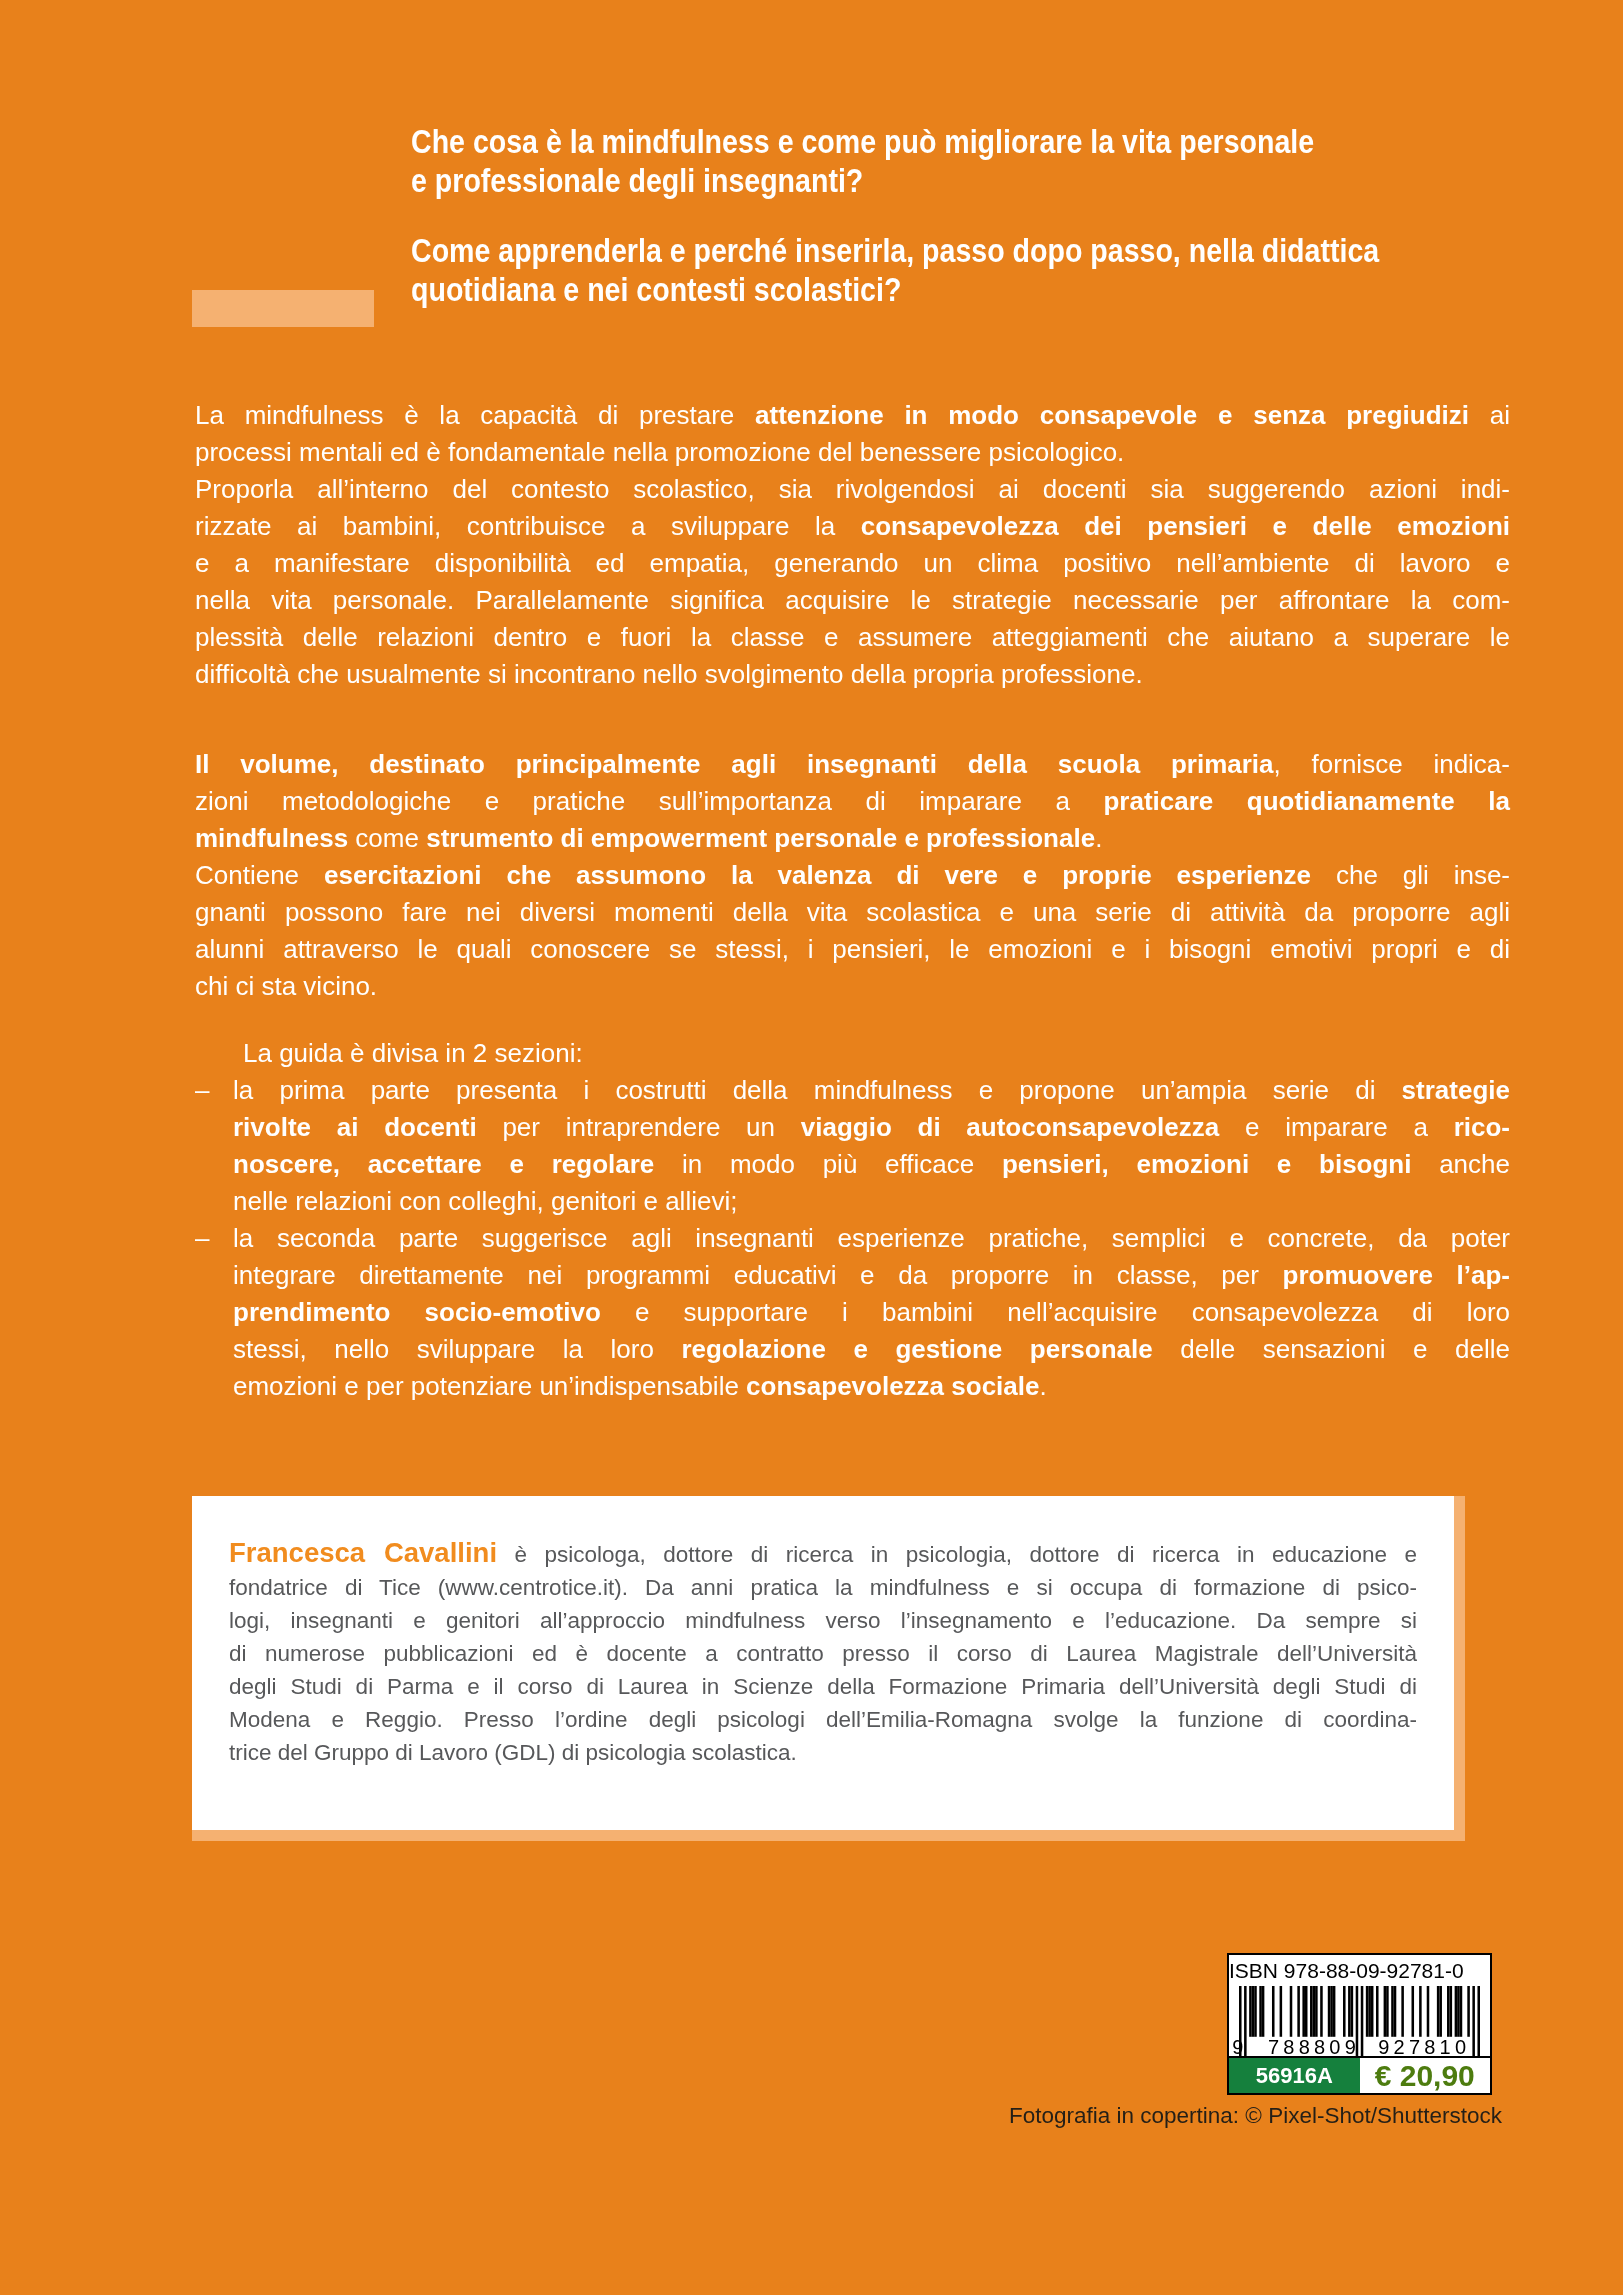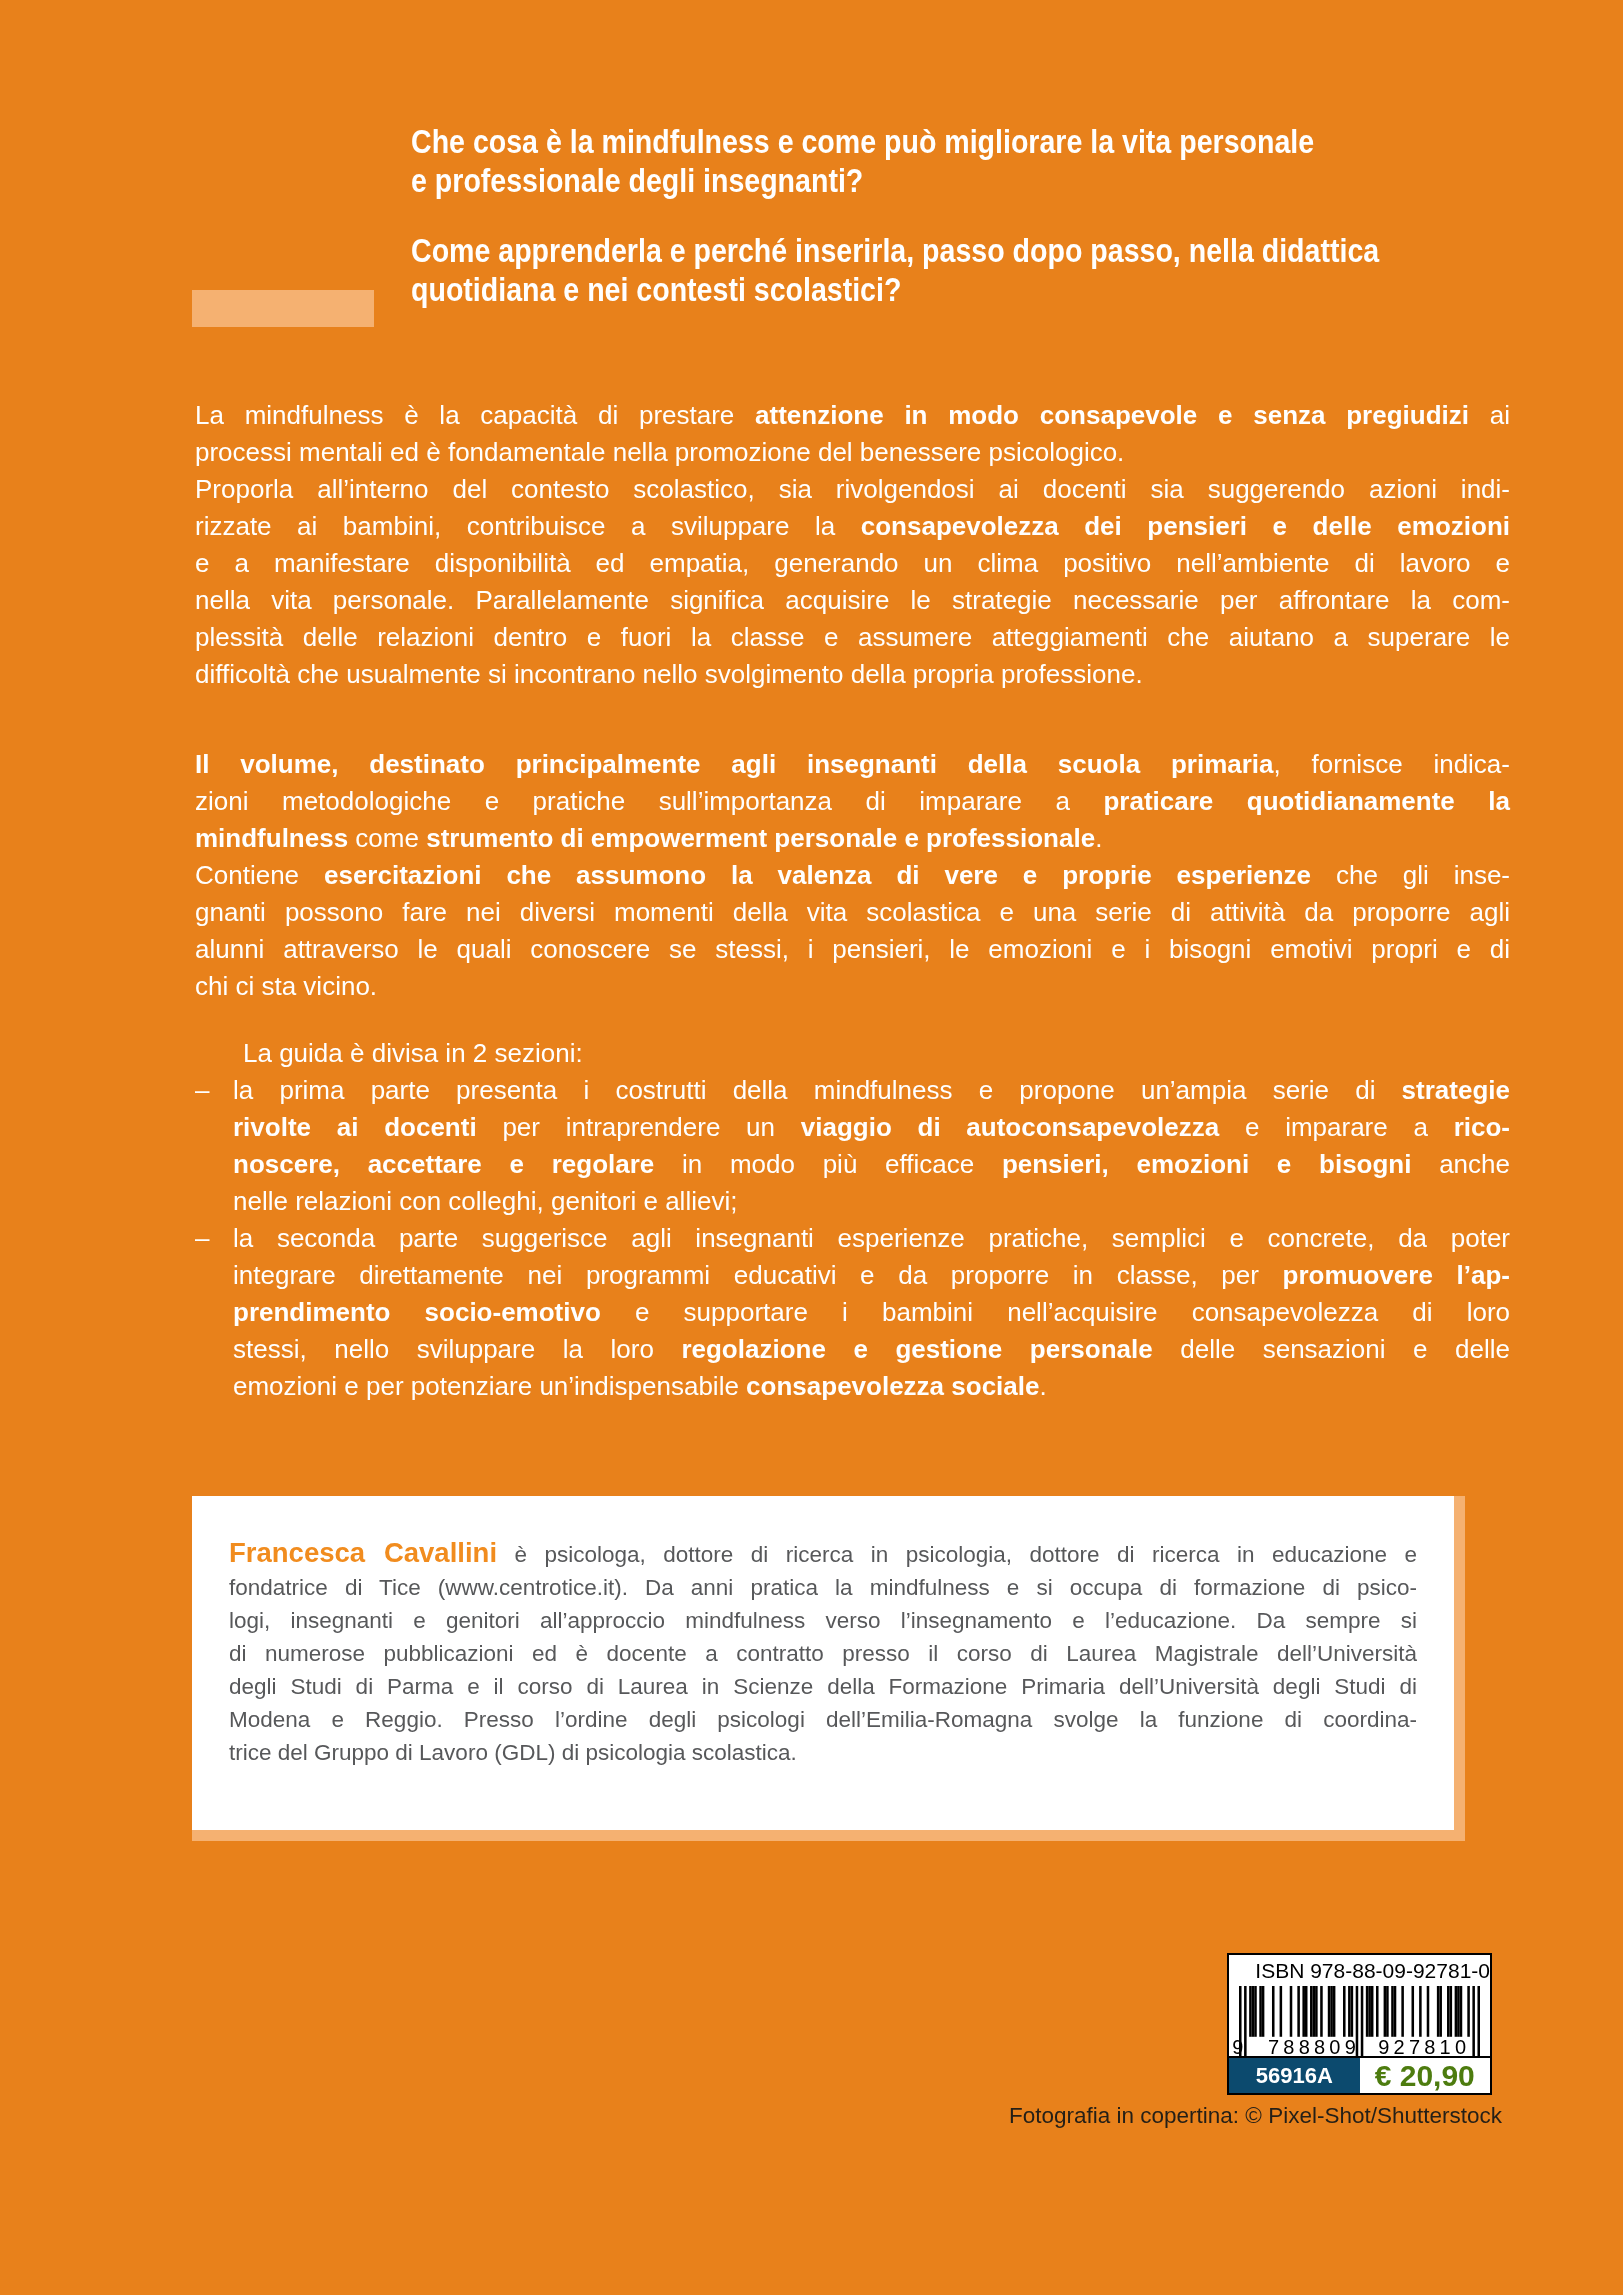--- a/index.html
+++ b/index.html
@@ -36,29 +36,29 @@
   .bullet .dash{position:absolute;left:0;top:0;}
   
   .bio-box{position:absolute;left:192px;top:1496px;width:1262px;height:334px;background:#fff;
     box-sizing:border-box;padding:40px 37px 0 37px;
     box-shadow:0 11px 0 #F5B171,11px 0 0 #F5B171,11px 11px 0 #F5B171;
     color:#57585A;font-size:22.5px;line-height:33px;}
   .seg-name{font-size:27.5px;color:#F18C1E;font-weight:bold;}
   
   .barcode-box{position:absolute;left:1227px;top:1953px;width:265px;height:142px;background:#fff;
     border:2.5px solid #000;box-sizing:border-box;}
-  .isbn{font-size:21px;color:#000;text-align:right;padding-top:4.2px;white-space:nowrap;}
+  .isbn{font-size:21px;color:#000;text-align:left;padding-top:4.2px;white-space:nowrap;}
   .bars-wrap{position:relative;margin:2.5px 10px 0 10px;height:73px;}
   .bars-wrap svg{display:block;width:100%;height:73px;}
   .bar-digits{position:absolute;left:-6.7px;right:0;bottom:-0.8px;display:flex;font-size:20px;color:#000;}
   .bar-digits .g1{width:11%;text-align:left;}
   .bar-digits .g2{width:44%;text-align:center;letter-spacing:4.2px;}
   .bar-digits .g3{width:45%;text-align:center;letter-spacing:4.2px;}
   .price-row{position:absolute;left:0;right:0;bottom:0;height:35px;display:flex;border-top:2.5px solid #000;}
-  .code-cell{flex:1;background:#0c4a6e;color:#fff;font-weight:bold;font-size:22px;
+  .code-cell{flex:1;background:#15803d;color:#fff;font-weight:bold;font-size:22px;
     display:flex;align-items:center;justify-content:center;}
   .price-cell{flex:1;background:#fff;color:#4d7c0f;font-weight:bold;font-size:30px;
     display:flex;align-items:center;justify-content:center;}
   
   .credit{position:absolute;right:122px;top:2103px;font-size:22.5px;color:#241f17;white-space:nowrap;}
 </style>
 </head>
 <body>
 
 <div class="page">

